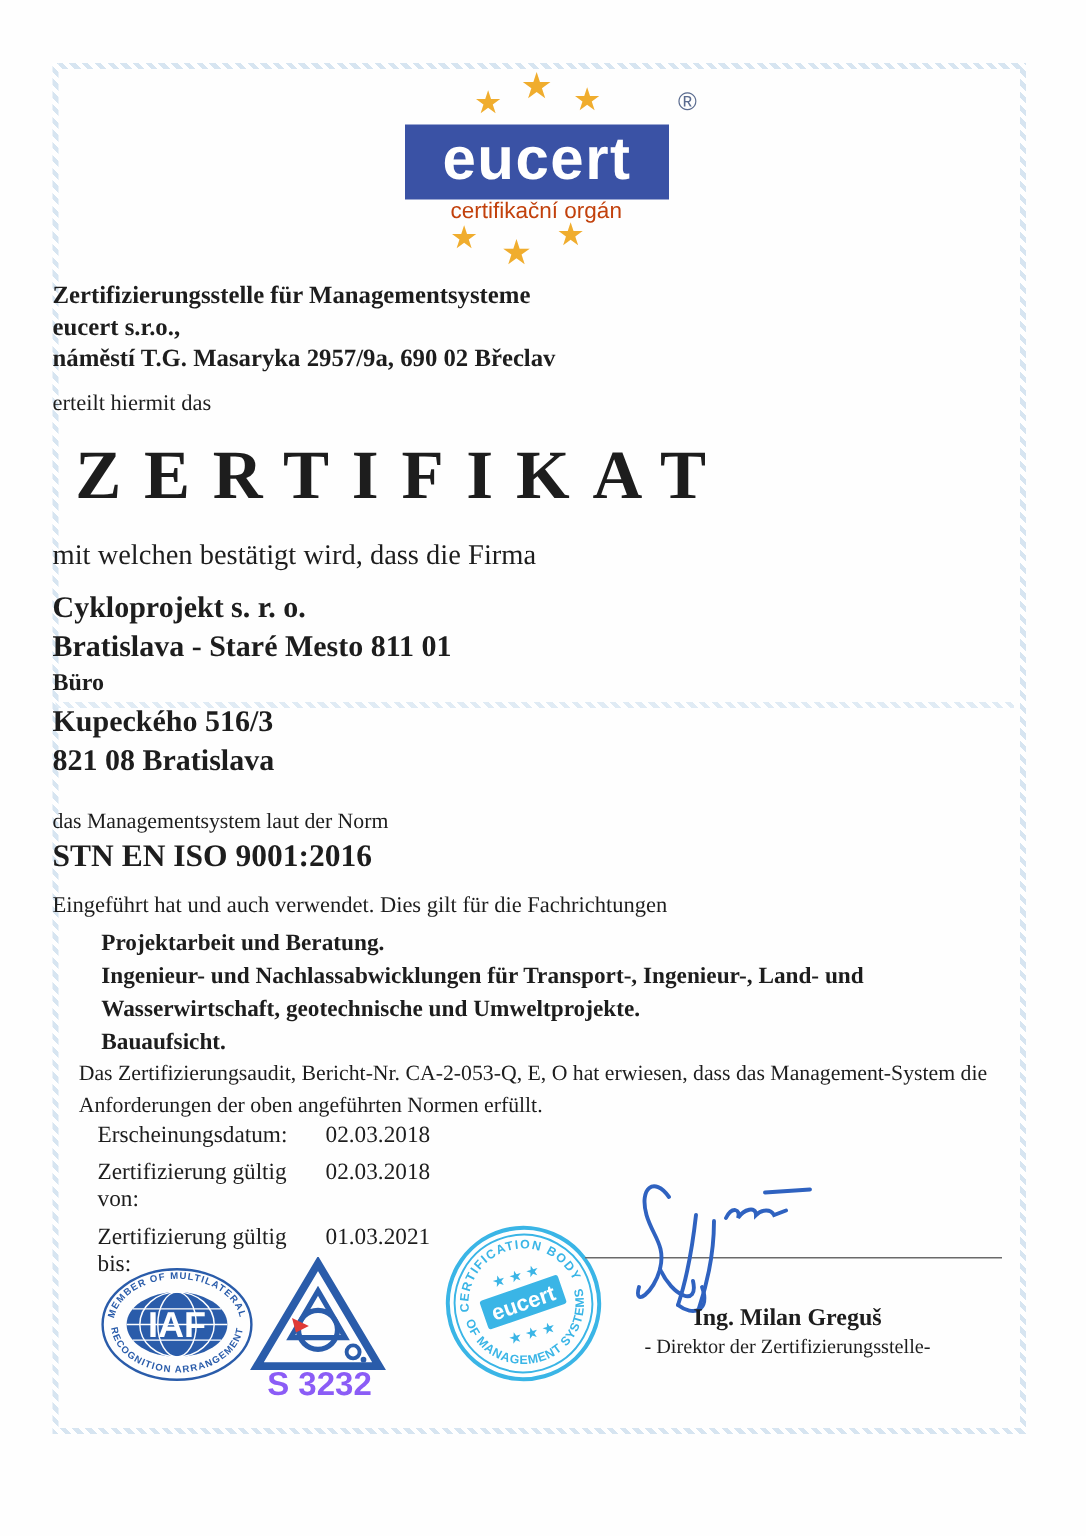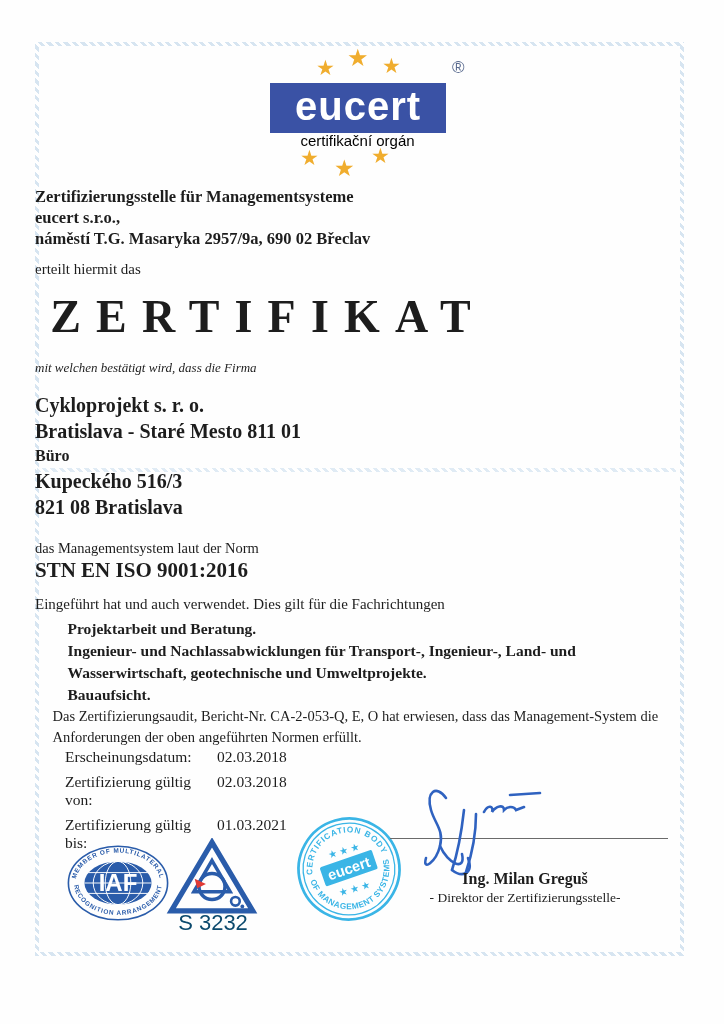--- a/index.html
+++ b/index.html
@@ -32,32 +32,32 @@
     color:#ffffff;font-family:"Liberation Sans","DejaVu Sans",sans-serif;
     font-weight:bold;font-size:40px;letter-spacing:1px;line-height:1;
     transform:translateY(-2px);
   }
   .logo-reg{
     position:absolute;left:452px;top:58px;font-size:17px;color:#5a6b8f;
     font-family:"Liberation Sans",sans-serif;
   }
   .logo-sub{
     position:absolute;left:35px;top:132px;width:645px;text-align:center;
-    color:#000000;font-family:"Liberation Sans","DejaVu Sans",sans-serif;font-size:15px;
+    color:#c2410c;font-family:"Liberation Sans","DejaVu Sans",sans-serif;font-size:15px;
   }
   .star{ position:absolute;color:#f0ad2e;font-size:21px;line-height:1; }
 
   
   .hdr{ top:186px;font-weight:bold;font-size:16.5px;line-height:21px; }
   .intro{ top:261px;font-size:15px; }
   .title{
     top:290px;font-size:46px;font-weight:bold;letter-spacing:.33em;
     text-indent:.33em;
   }
-  .subtitle{ top:360px;font-size:13px;font-style:italic; }
+  .subtitle{ top:360px;font-size:19px; }
 
   .company{ top:392px;font-weight:bold;font-size:20px;line-height:26px; }
   .company .small{ font-size:16px;line-height:24px; }
 
   .norm-intro{ top:540px;font-size:14.5px; }
   .norm{ top:558px;font-size:21px;font-weight:bold; }
   .scope-intro{ top:596px;font-size:15px; }
   .scope{ top:618px;font-weight:bold;font-size:15.5px;line-height:22px; }
   .scope .wrap{ max-width:580px;margin:0 auto; }
 
@@ -67,21 +67,21 @@
   .fields{ position:absolute;left:65px;top:748px;font-size:15.5px; }
   .frow{ display:flex;margin-bottom:7px; }
   .frow .flabel{ width:152px; }
   .frow .fvalue{ }
 
   
   .iaf{ position:absolute;left:66px;top:842px;width:104px;height:82px; }
   .snas{ position:absolute;left:166px;top:838px;width:92px;height:78px; }
   .snas-code{
     position:absolute;left:148px;top:910px;width:130px;text-align:center;
-    color:#0c4a6e;font-family:"Liberation Sans",sans-serif;font-weight:normal;font-size:22px;
+    color:#8b5cf6;font-family:"Liberation Sans",sans-serif;font-weight:bold;font-size:22px;
   }
   .stamp{ position:absolute;left:294px;top:814px;width:110px;height:110px;transform:rotate(-16deg); }
 
   .sig-line{ position:absolute;left:390px;top:838px;width:278px;height:1px;background:#6a6a6a; }
   .sig-ink{ position:absolute;left:418px;top:780px;width:150px;height:102px; }
   .sig-name{
     position:absolute;left:410px;top:870px;width:230px;text-align:center;
     font-weight:bold;font-size:16px;
   }
   .sig-role{

